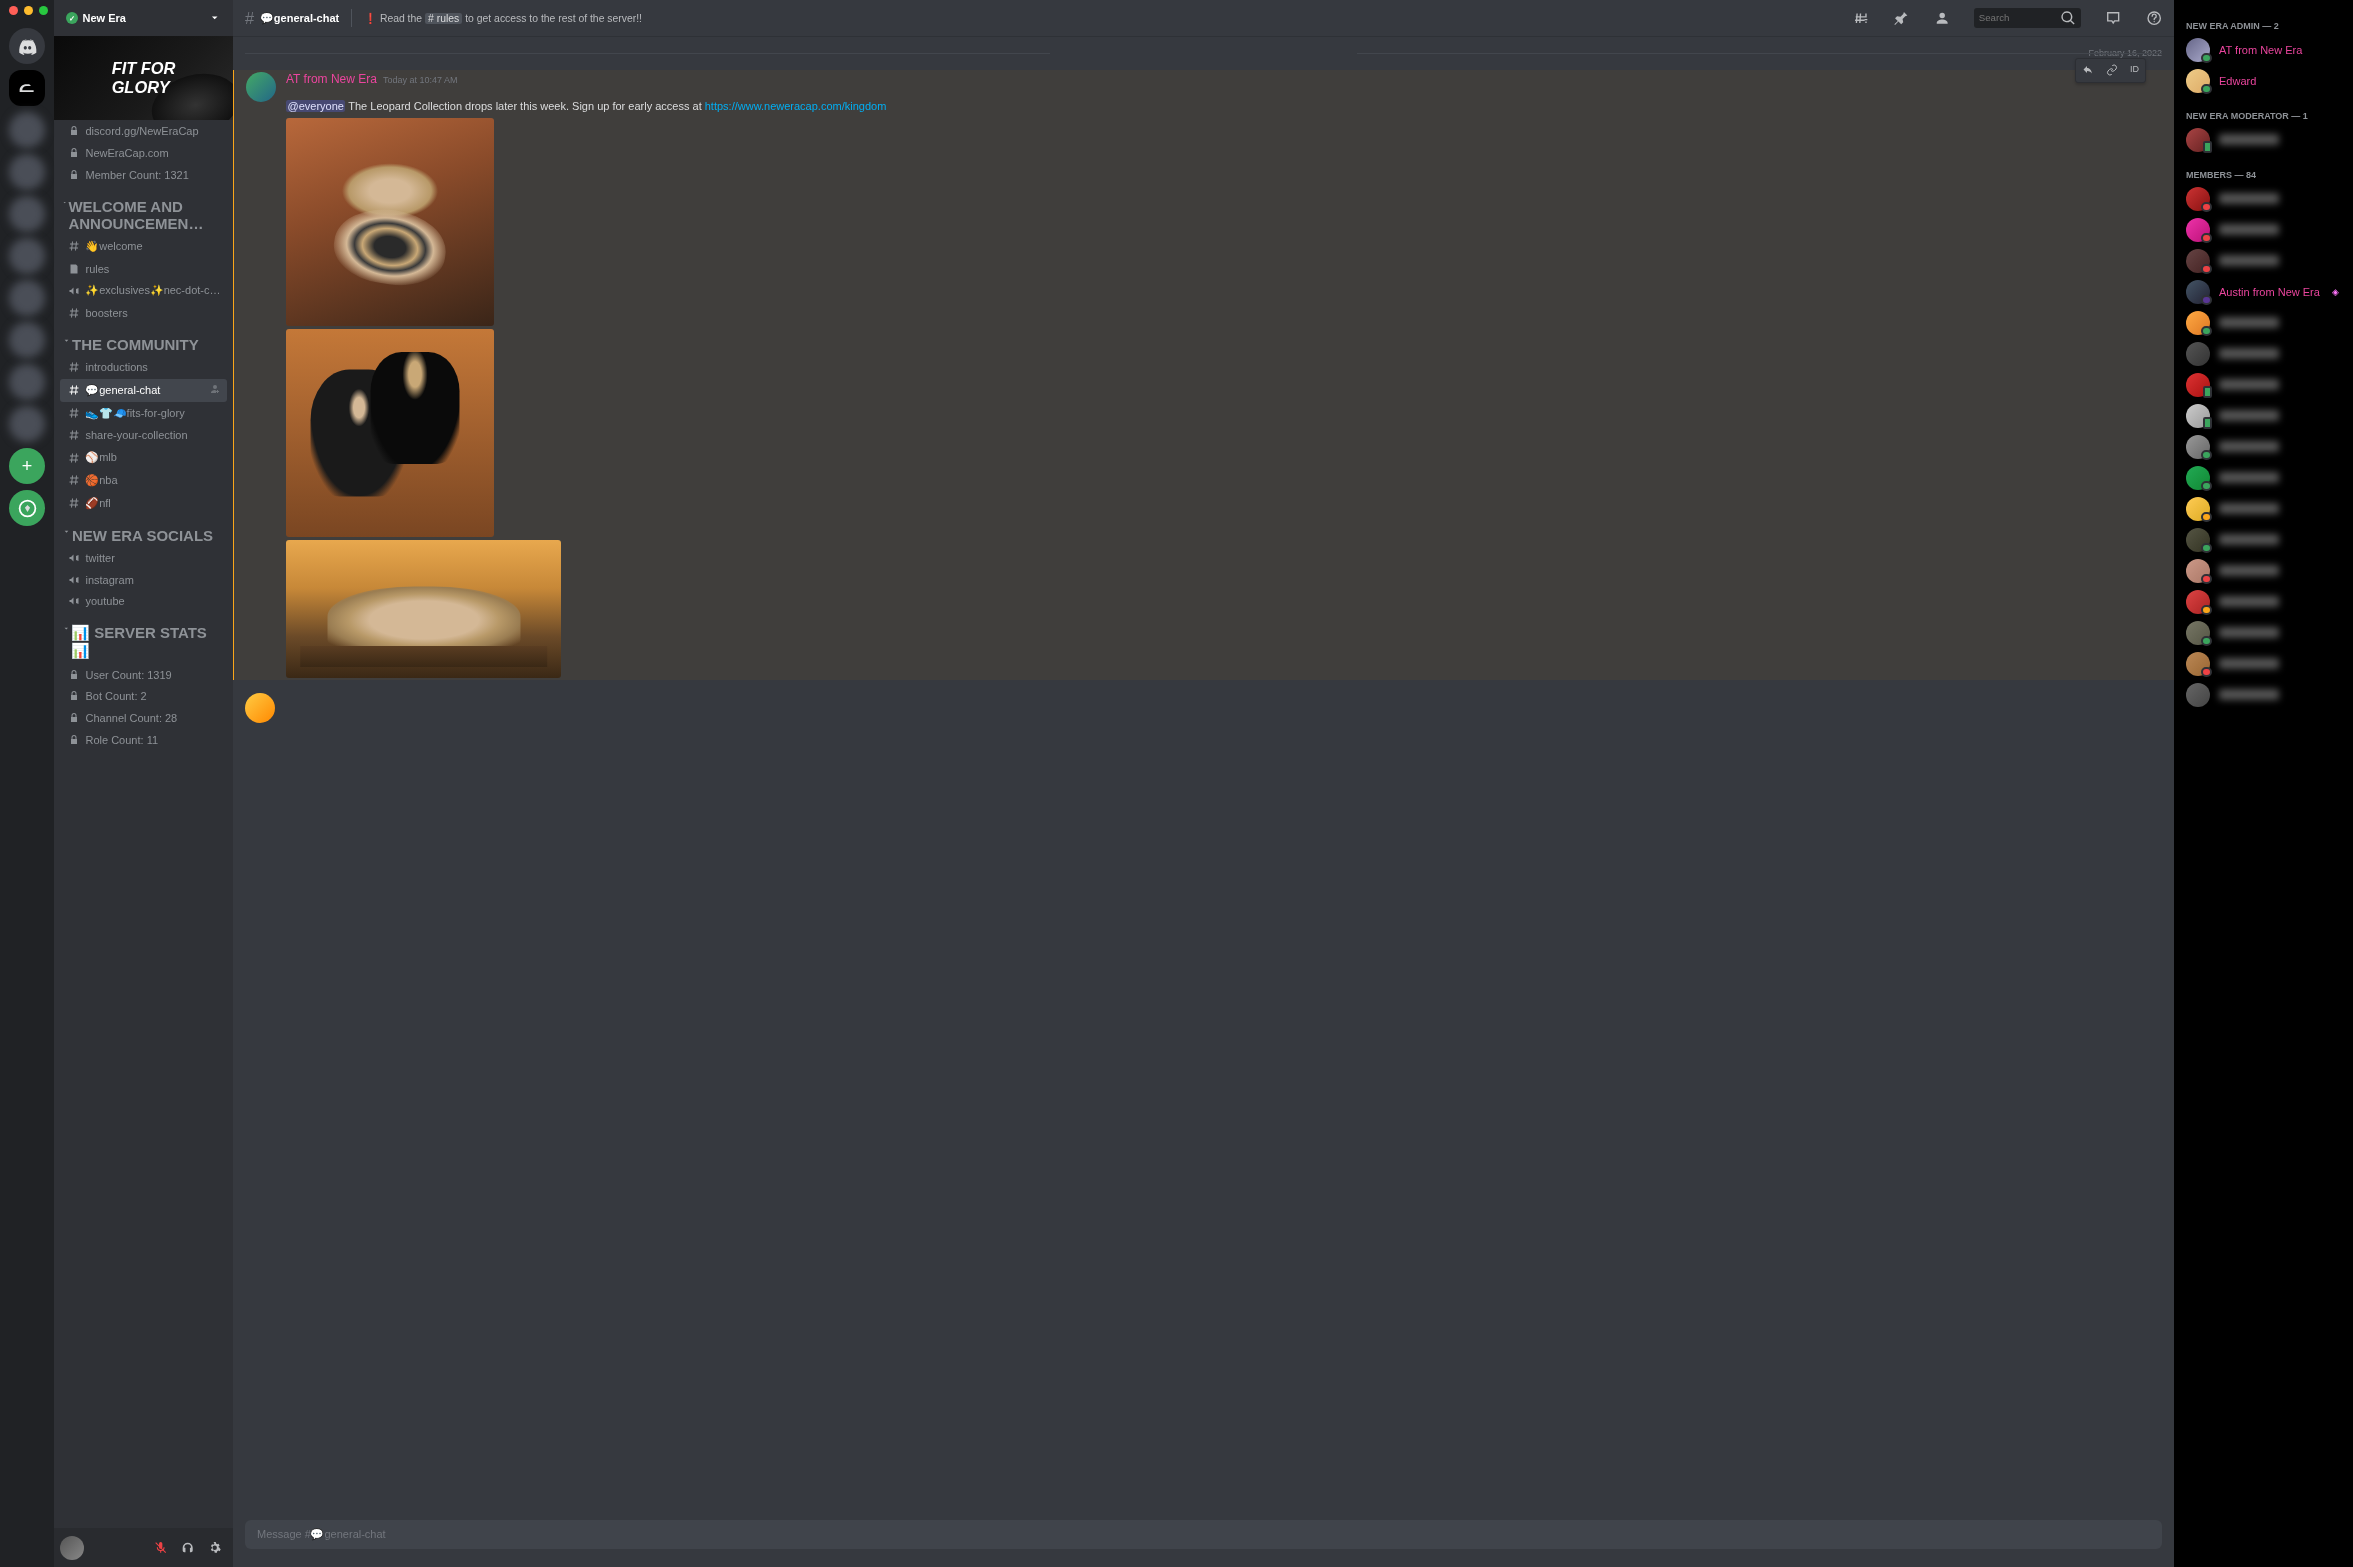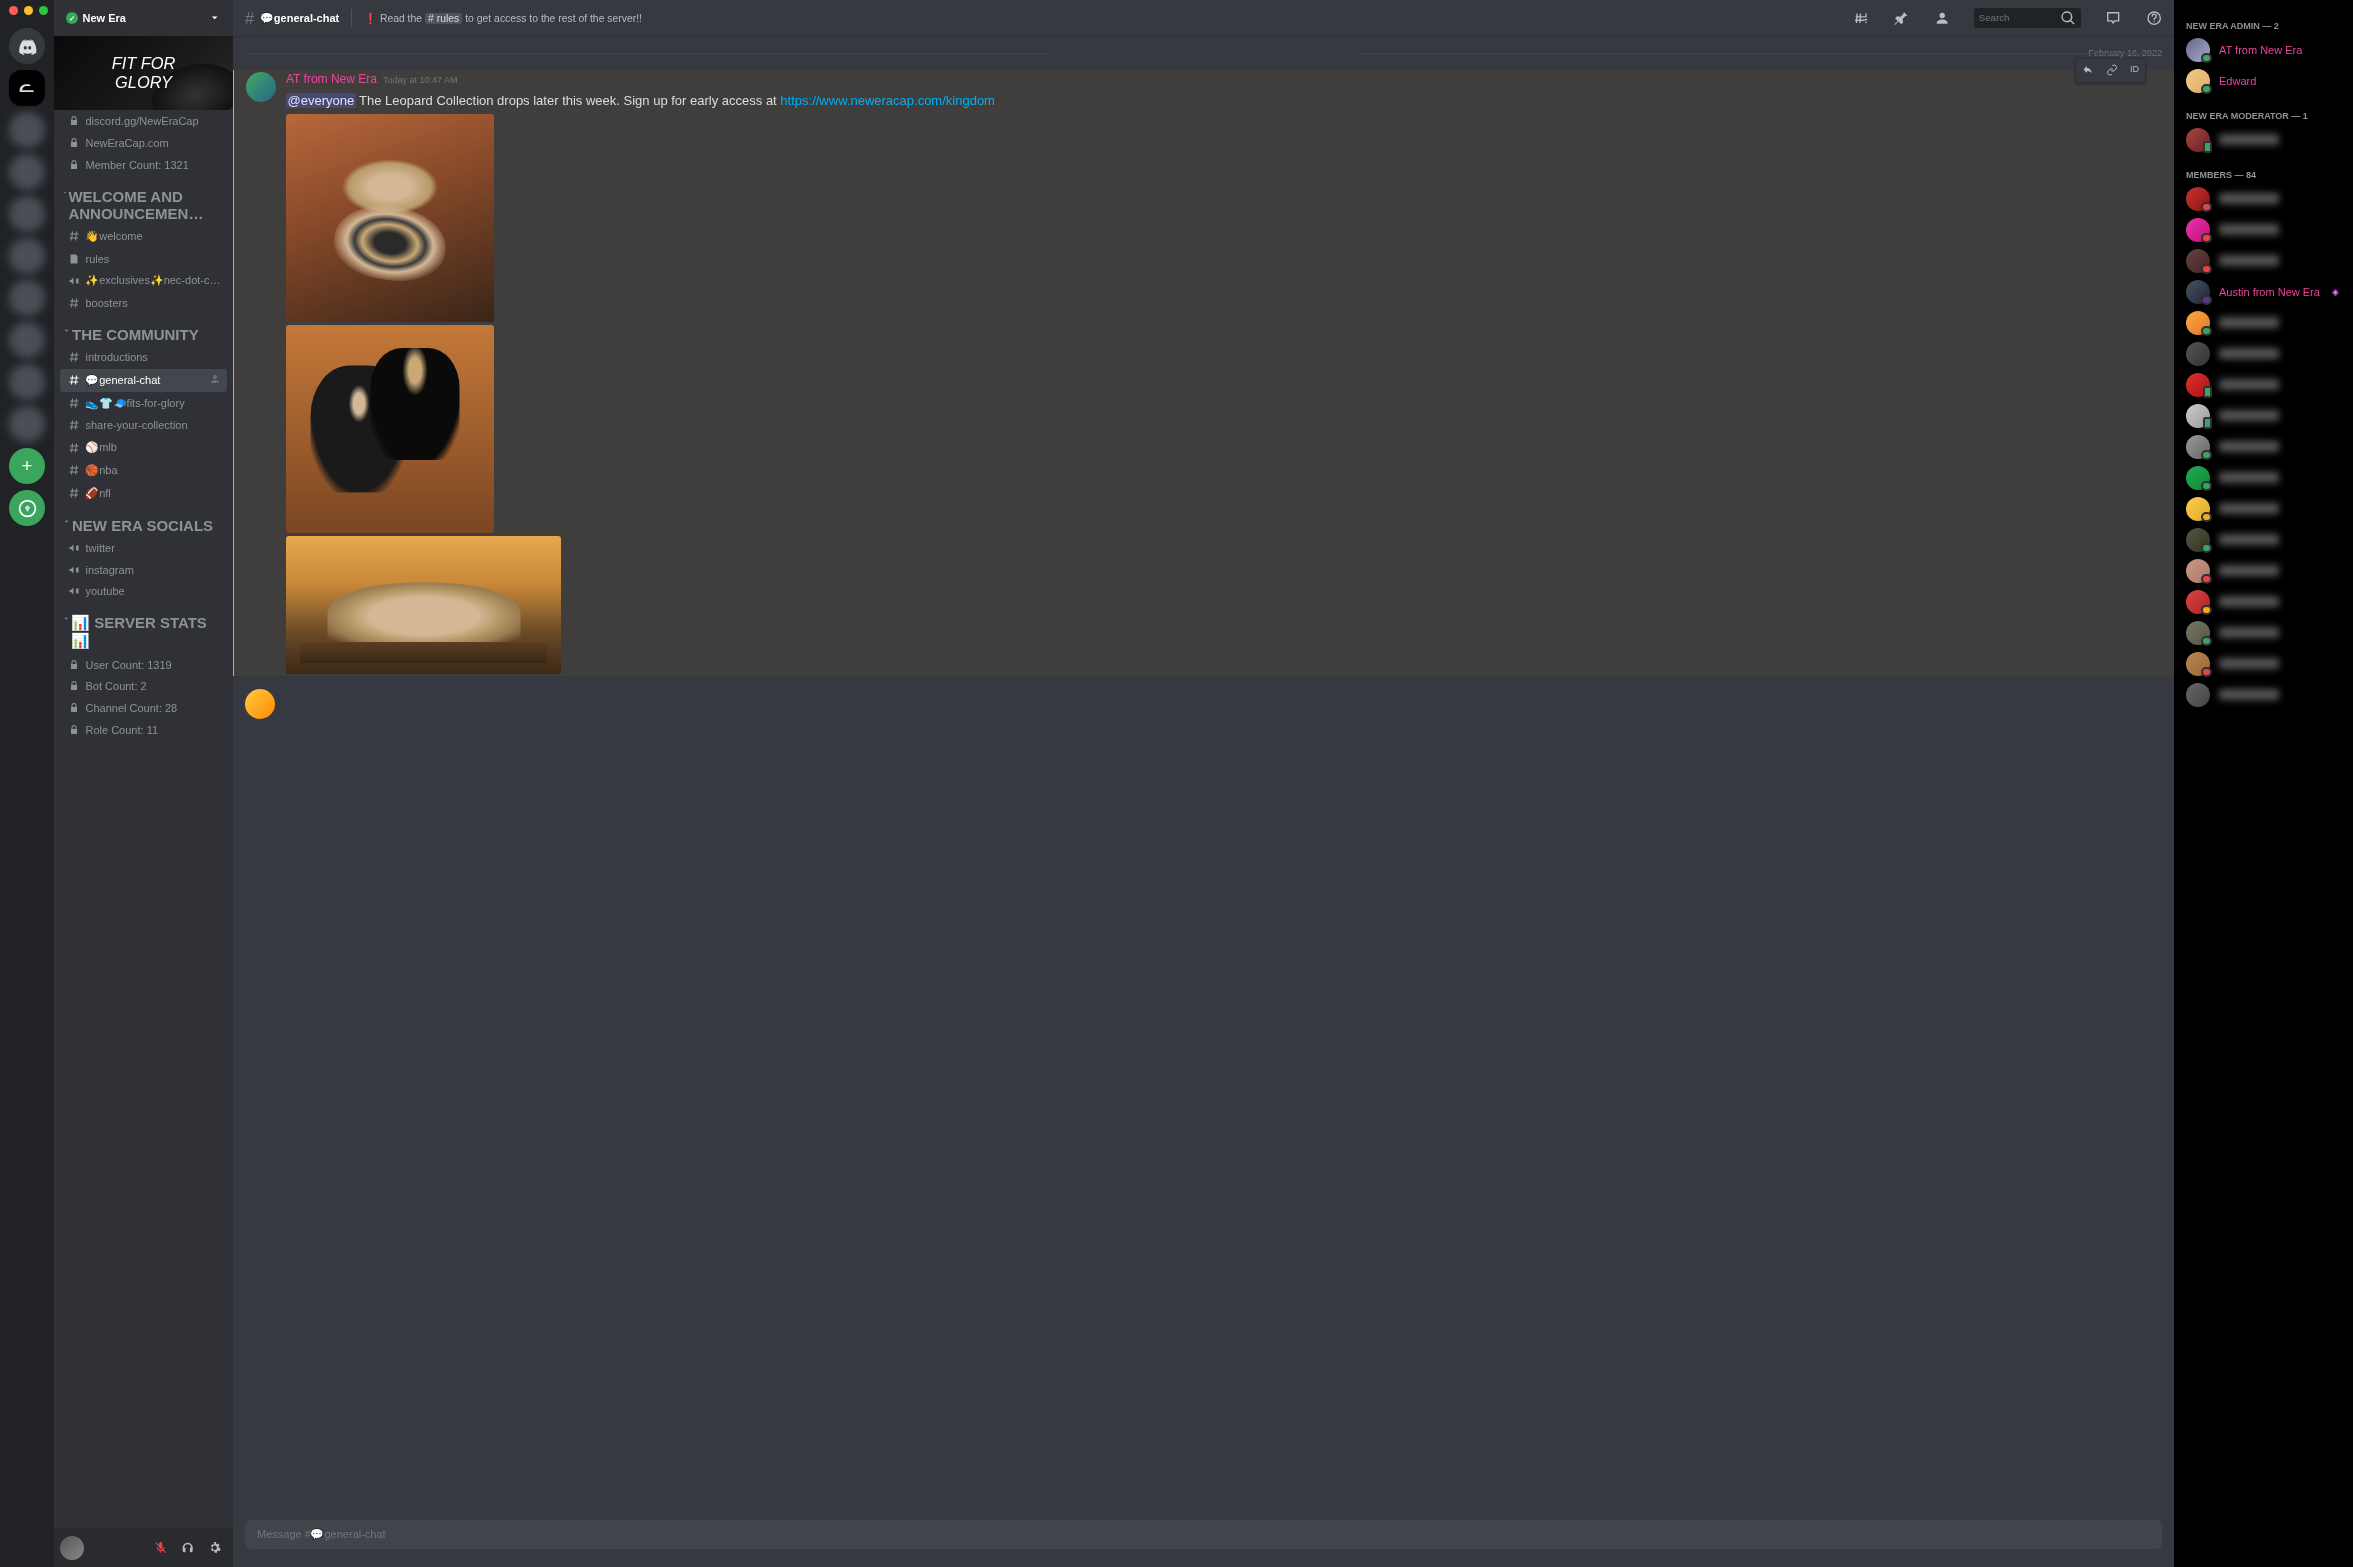--- a/index.html
+++ b/index.html
@@ -18,21 +18,21 @@
 .pill.blur{filter:blur(4.5px);background:#4a4e57}
 .pill.green{background:#3ba55d;color:#fff;font-size:18px}
 .pill svg{width:21px;height:21px;fill:#dcddde}
 .pill.logo{background:#000;border-radius:12px}
 
 
 .sidebar{width:179px;background:#2f3136;display:flex;flex-direction:column}
 .shead{height:36px;padding:0 12px;display:flex;align-items:center;justify-content:space-between;box-shadow:0 0.7px 0 rgba(0,0,0,.2);cursor:pointer}
 .shead .nm{display:flex;align-items:center;gap:4.5px;font-weight:600;font-size:11px;color:#fff}
 .verify{width:12px;height:12px;background:#3ba55d;border-radius:50%;display:inline-flex;align-items:center;justify-content:center;font-size:7.4px;color:#fff}
-.banner{height:74px;background:linear-gradient(135deg,#0a0a0a,#1a1a1a 60%,#2a2a2a);display:flex;align-items:center;justify-content:center;color:#fff;font-weight:400;font-size:16.4px;font-style:italic;text-align:center;position:relative;overflow:hidden}
+.banner{height:84px;background:linear-gradient(135deg,#0a0a0a,#1a1a1a 60%,#2a2a2a);display:flex;align-items:center;justify-content:center;color:#fff;font-weight:700;font-size:16.4px;font-style:italic;position:relative;overflow:hidden}
 .banner::after{content:"";position:absolute;right:-7.4px;bottom:-15px;width:89px;height:60px;background:radial-gradient(ellipse at center,#333 0%,#111 70%);border-radius:50%;transform:rotate(-15deg)}
 .scroll{flex:1;overflow-y:auto;padding:0 6px 6px}
 .scroll::-webkit-scrollbar{width:6px}.scroll::-webkit-scrollbar-thumb{background:#202225;border-radius:3px}
 .cat{color:#8e9297;font-size:15px;font-weight:600;text-transform:uppercase;padding:12px 6px 3px 1.5px;display:flex;align-items:flex-start;gap:1.5px;cursor:pointer}
 .cat svg{width:9px;height:9px;fill:#8e9297}
 .ch{padding:4.5px 6px;border-radius:3px;display:flex;align-items:center;gap:4.5px;color:#8e9297;font-size:11px;cursor:pointer;margin:0.7px 0}
 .ch.sel{background:#42464d;color:#fff}
 .ch .ci{width:15px;display:flex;justify-content:center;font-size:12px}
 .ch .ci svg{width:12px;height:12px;fill:#8e9297}
 .ch.sel .ci svg{fill:#dcddde}
@@ -67,21 +67,21 @@
 
 .msg{padding:1.5px 36px 1.5px 54px;position:relative;margin-top:12px}
 .msg.hl{background:rgba(250,166,26,.05);border-left:1.5px solid #faa61a;padding-left:52px}
 .mav{position:absolute;left:12px;top:1.5px;width:30px;height:30px;border-radius:50%;background:linear-gradient(135deg,#4a6,#268)}
 .mav.g2{background:linear-gradient(135deg,#fc4,#f80)}
 .mhead{display:flex;align-items:baseline;gap:6px}
 .author{font-weight:500;cursor:pointer}
 .author.pink{color:#eb459e}
 .author.white{color:#fff}
 .ts{color:#72767d;font-size:9px}
-.mbody{color:#dcddde;font-size:13px;line-height:1.4;margin-top:6px}
+.mbody{color:#dcddde;font-size:11px;line-height:1.4;margin-top:13px}
 .mention{background:rgba(88,101,242,.3);color:#dee0fc;padding:0 1.5px;border-radius:2.2px;cursor:pointer}
 .link{color:#00aff4;cursor:pointer}
 .attach{margin-top:4.5px;display:flex;flex-direction:column;gap:3px}
 .img{border-radius:3px;background:#222;cursor:pointer;overflow:hidden;position:relative}
 .img.a{width:208px;height:208px;background:linear-gradient(160deg,#b8683b 0%,#8a4b2a 40%,#3a2518 100%)}
 .img.a::before{content:"";position:absolute;left:50%;top:35%;width:97px;height:56px;background:radial-gradient(ellipse,#d4b896 30%,#b89968 60%,transparent 70%);border-radius:50%;transform:translate(-50%,-50%)}
 .img.a::after{content:"";position:absolute;left:50%;top:62%;width:112px;height:74px;background:radial-gradient(ellipse,#2a2a2a 20%,#c9a876 35%,#3a3a3a 45%,#d4b896 55%,transparent 75%);border-radius:50% 50% 45% 45%;transform:translate(-50%,-50%) rotate(8deg)}
 .img.b{width:208px;height:208px;background:linear-gradient(180deg,#c47838 0%,#a05f2e 50%,#7a4622 100%)}
 .img.b::before{content:"";position:absolute;left:35%;top:50%;width:97px;height:127px;background:radial-gradient(ellipse at 50% 30%,#d4b896 8%,#1a1a1a 15%,#1a1a1a 70%,transparent 80%);border-radius:40% 40% 30% 30%;transform:translate(-50%,-50%)}
 .img.b::after{content:"";position:absolute;left:62%;top:38%;width:89px;height:112px;background:radial-gradient(ellipse at 50% 20%,#c9a876 10%,#0a0a0a 20%,#0a0a0a 75%,transparent 85%);border-radius:35% 35% 25% 25%;transform:translate(-50%,-50%)}

